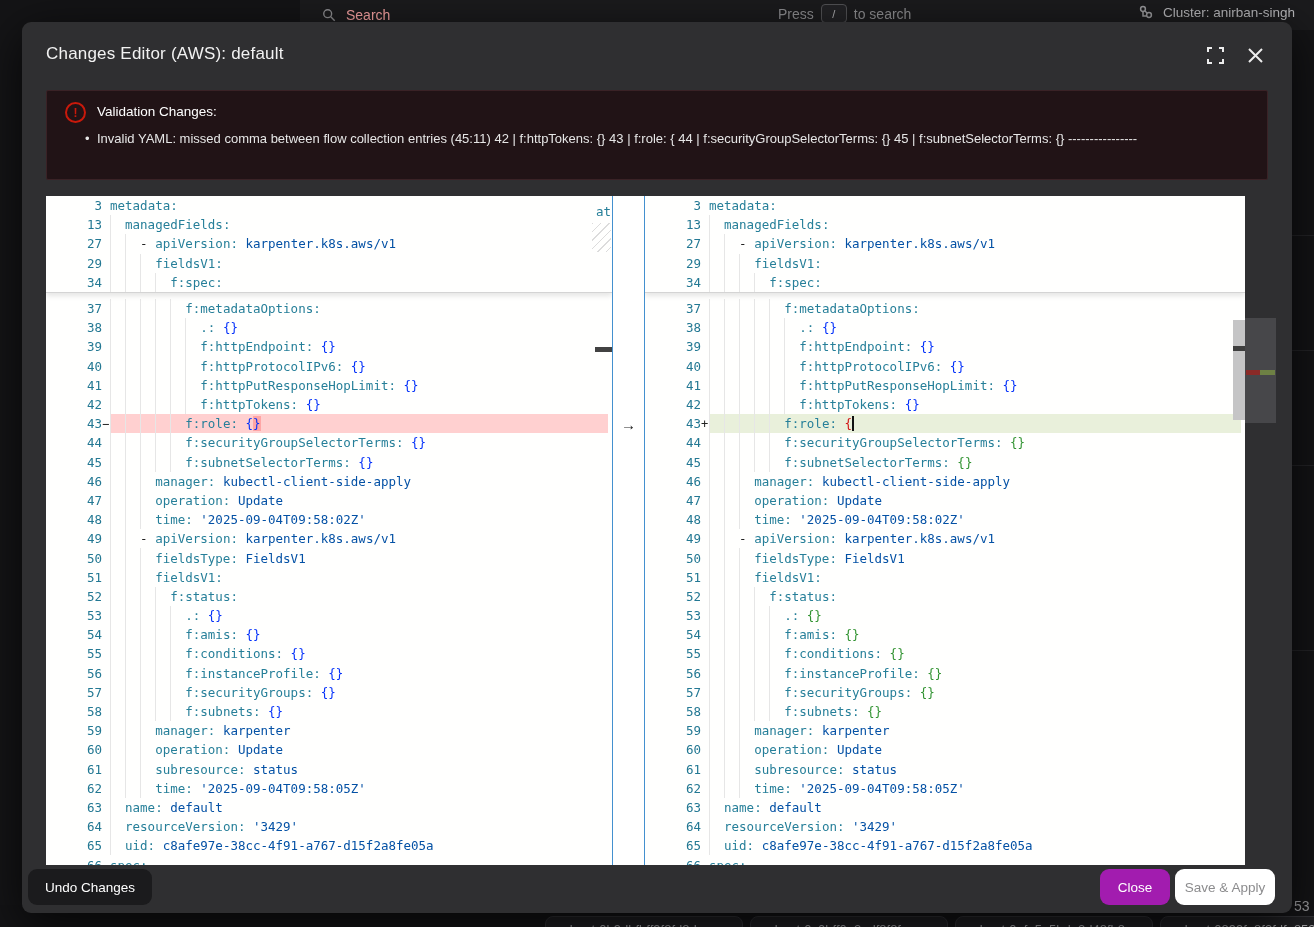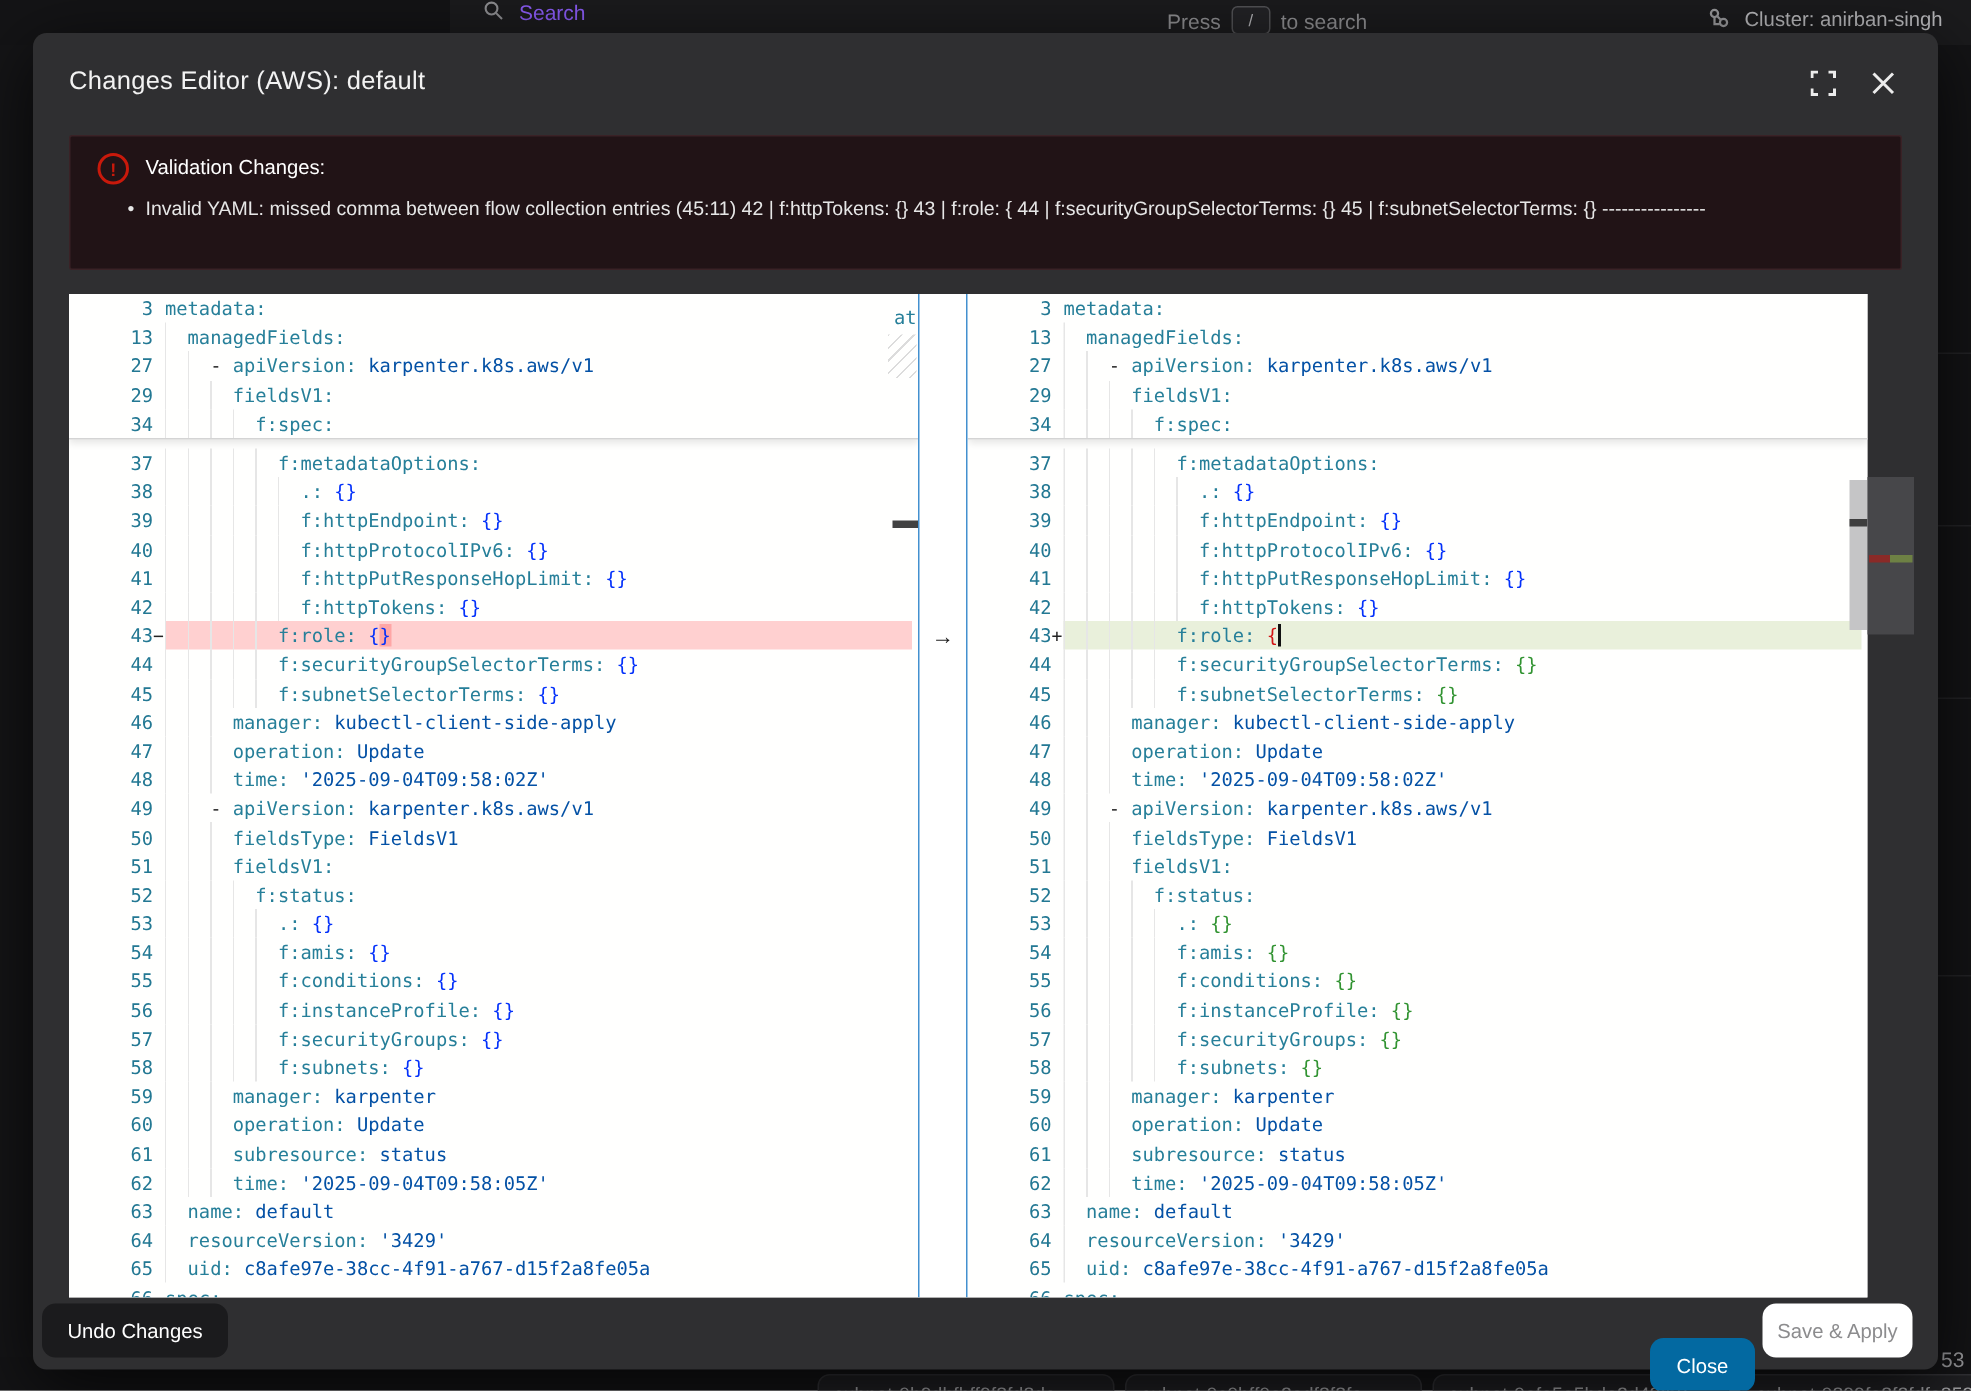--- a/index.html
+++ b/index.html
@@ -2,21 +2,21 @@
 <html><head>
 <meta charset="utf-8">
 <style>
   html,body{margin:0;padding:0;}
   body{width:1314px;height:927px;position:relative;overflow:hidden;background:#151517;
        font-family:"Liberation Sans",sans-serif;-webkit-font-smoothing:antialiased;}
   
   .topbar{position:absolute;left:0;top:0;width:1314px;height:30px;background:#1b1b1d;z-index:1;}
   .sidebar-sliver{position:absolute;left:0;top:0;width:300px;height:30px;background:#141416;}
   .searchwrap{position:absolute;left:300px;top:0;width:662px;height:29px;border-bottom:1px solid #3a3a3d;
-              display:flex;align-items:flex-start;color:#8b5cf6;font-size:14px;}
+              display:flex;align-items:center;color:#fca5a5;font-size:14px;}
   .search-ico{margin-left:22px;margin-right:10px;width:14px;height:14px;flex:none;}
   .hint{position:absolute;left:778px;top:4px;display:flex;align-items:center;color:#8f8f92;font-size:14px;gap:7px;}
   .key{display:inline-flex;align-items:center;justify-content:center;min-width:16px;height:17px;padding:0 4px;
        border:1px solid #525255;border-radius:4px;background:#232326;font-size:11px;color:#b5b5b8;}
   .cluster{position:absolute;left:1138px;top:4px;display:flex;align-items:center;gap:9px;color:#b9b9bc;font-size:13.5px;white-space:nowrap;}
   .rightstrip{position:absolute;left:1292px;top:30px;width:22px;height:880px;background:#141416;z-index:1;}
   .rightstrip .sep{position:absolute;left:0;width:22px;height:1px;background:#242427;}
   .botstrip{position:absolute;left:0;top:905px;width:1314px;height:22px;background:#141416;z-index:1;}
   .badges{position:absolute;left:545px;top:11px;display:flex;gap:7px;}
   .badge{width:178px;height:30px;background:#202023;border:1px solid #323236;border-radius:8px;
@@ -70,21 +70,21 @@
   .lmark{position:absolute;left:549px;top:151px;width:17px;height:5px;background:#424242;z-index:6;}
   .vslider{position:absolute;left:1187px;top:124px;width:12px;height:100px;background:#c5c5c6;z-index:6;}
   .vslider .dash{position:absolute;left:0;top:26px;width:12px;height:5px;background:#3e3e3e;}
   .oruler{position:absolute;left:1223px;top:296px;width:31px;height:105px;background:#47474a;z-index:11;}
   .oruler .mr{position:absolute;left:1px;top:52px;width:14px;height:5px;background:#8a2a27;}
   .oruler .mg{position:absolute;left:15px;top:52px;width:15px;height:5px;background:#6e8144;}
   
   .btn{position:absolute;top:847px;height:36px;border:none;border-radius:9px;font-family:"Liberation Sans",sans-serif;
        font-size:13.5px;cursor:pointer;}
   .btn-undo{left:6px;width:124px;background:#1b1b1d;color:#fff;}
-  .btn-close{left:1078px;width:70px;background:#0369a1;color:#fff;margin-top:23px;}
+  .btn-close{left:1078px;width:70px;background:#a21caf;color:#fff;}
   .btn-save{left:1153px;width:100px;background:#ffffff;color:#8c8c8e;cursor:default;}
 </style>
 </head>
 <body>
 
 <div class="topbar">
   <div class="sidebar-sliver"></div>
   <div class="searchwrap">
     <svg class="search-ico" viewBox="0 0 16 16" fill="none" stroke="#8f8f92" stroke-width="1.6">
       <circle cx="6.5" cy="6.5" r="4.5"></circle>

